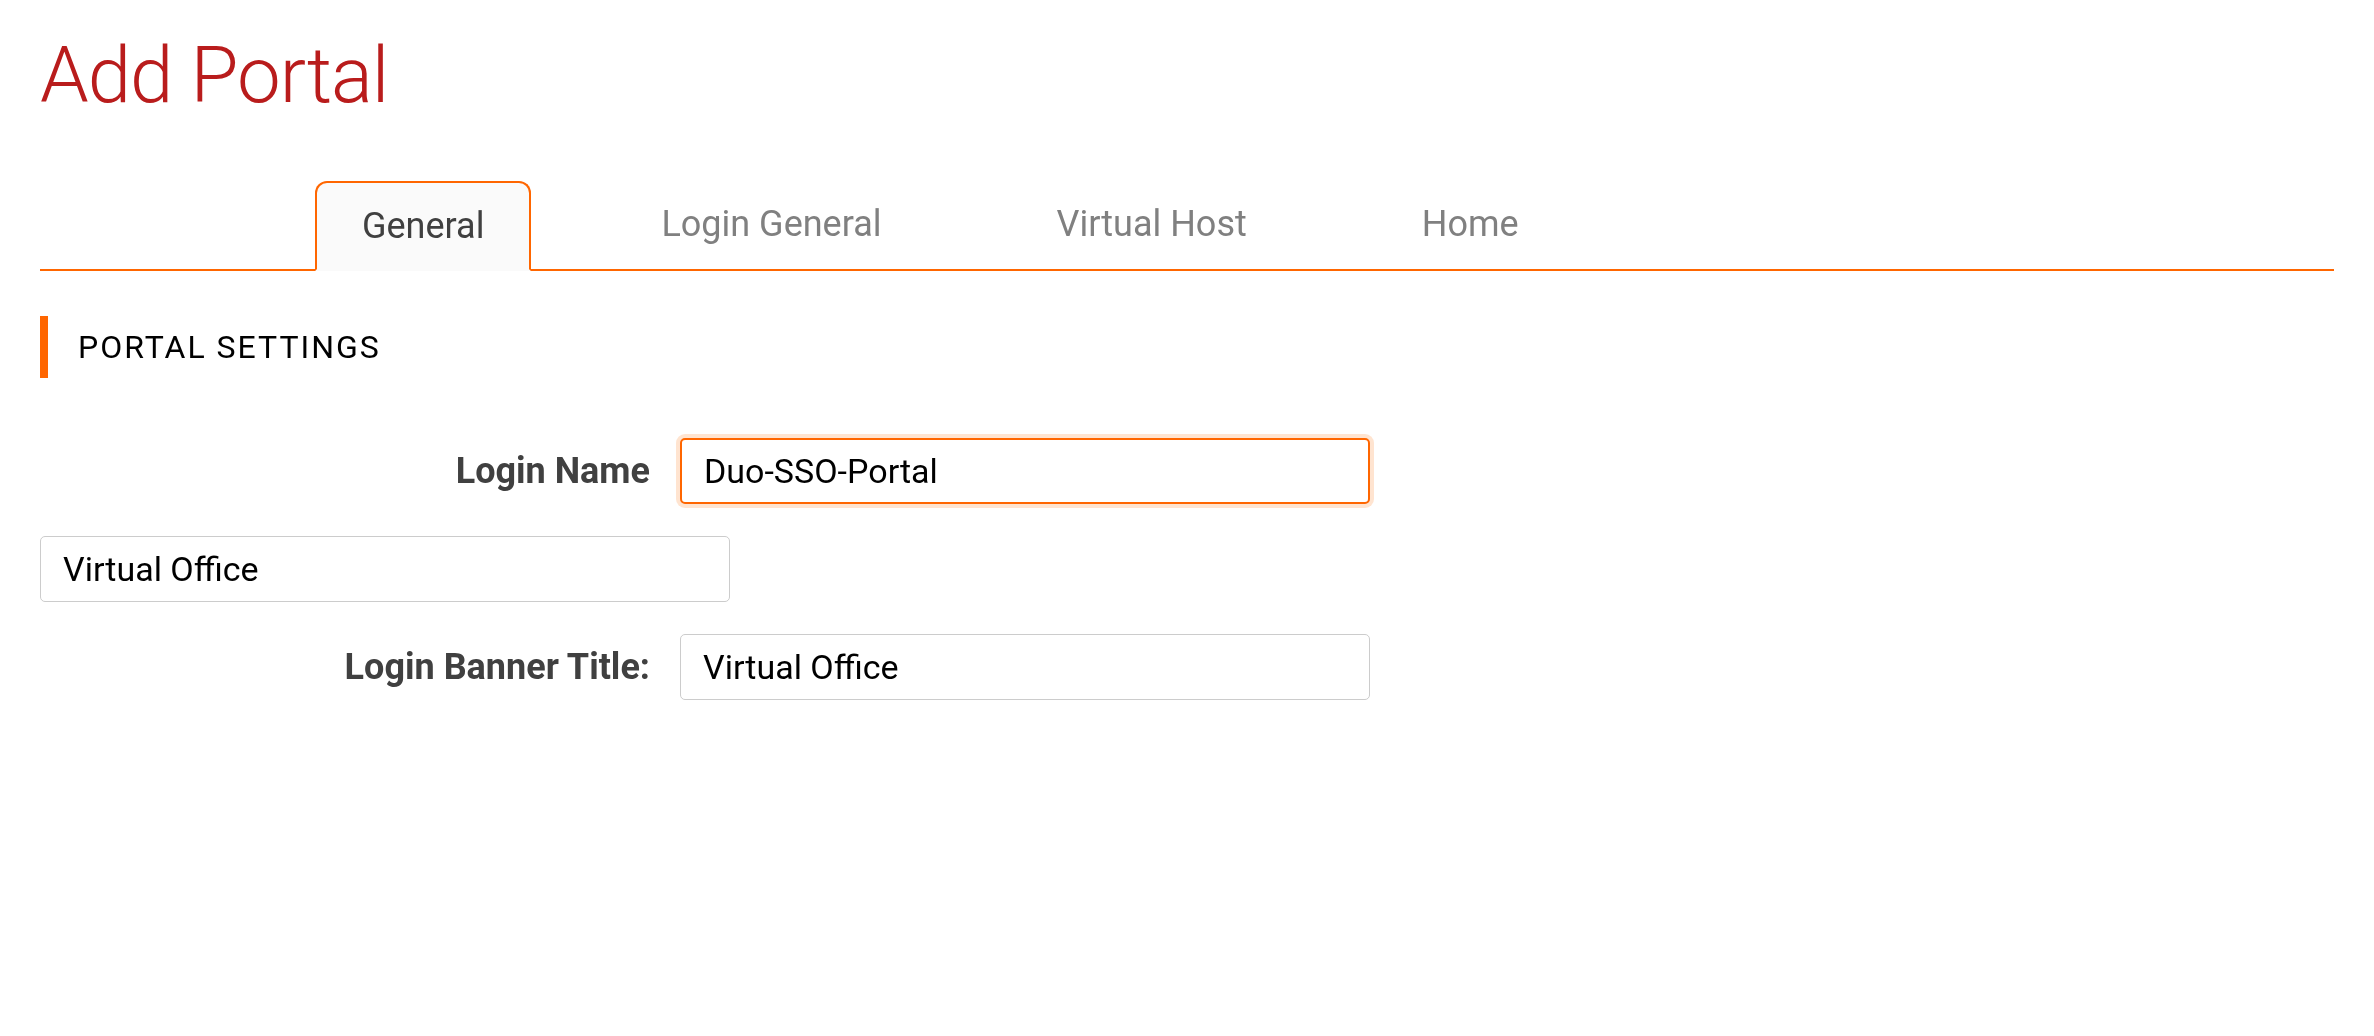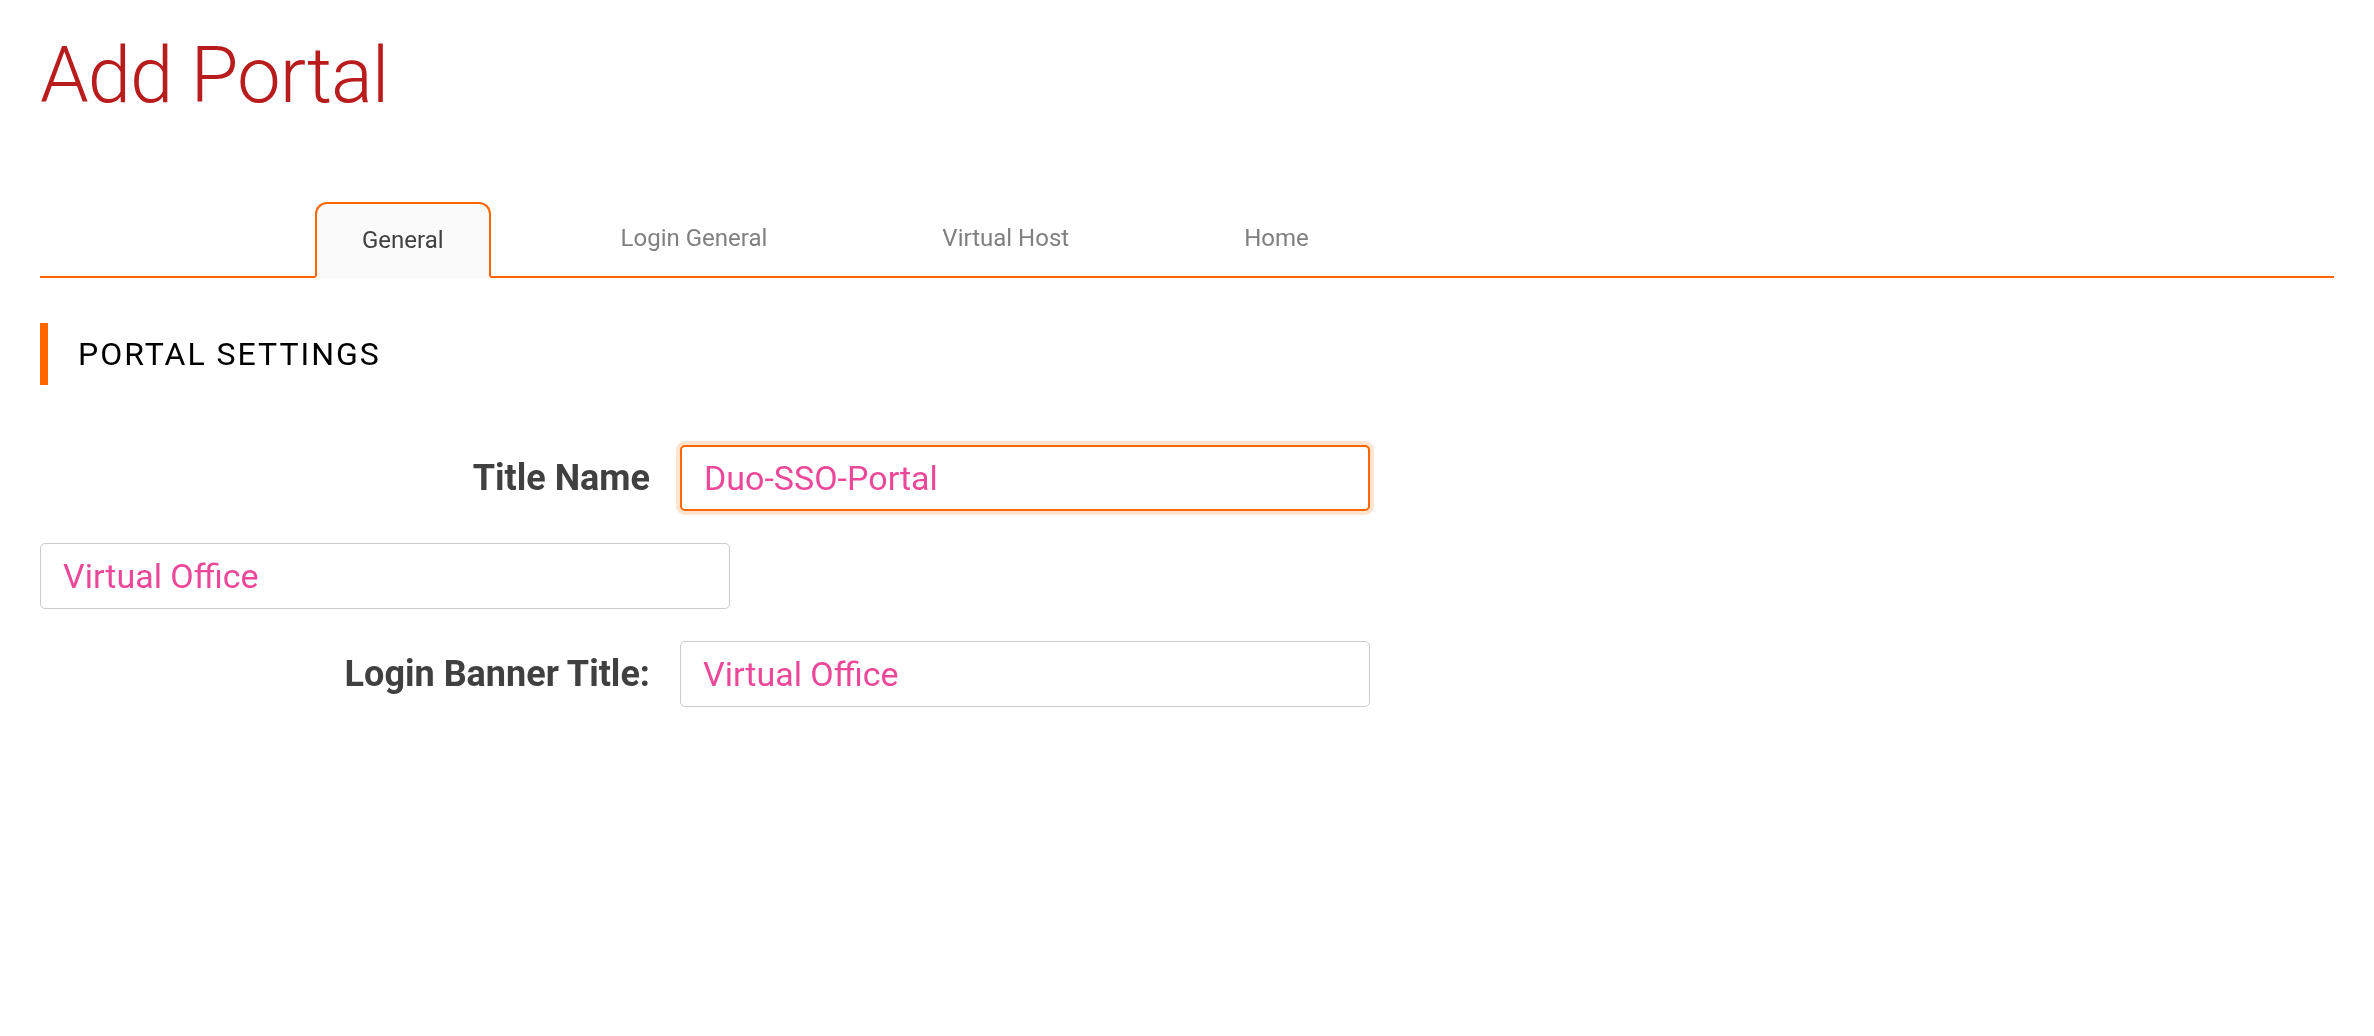--- a/index.html
+++ b/index.html
@@ -21,26 +21,25 @@
       letter-spacing: -1px;
     }
     .tabs-container {
       display: flex;
       border-bottom: 2px solid #ff6600;
       margin-bottom: 45px;
       padding-left: 275px;
     }
     .tab {
       padding: 22px 45px;
-      font-size: 24px;
+      font-size: 36px;
       color: #808080;
       cursor: pointer;
       margin-right: 85px;
       position: relative;
-      margin-top: 21px;
     }
     .tab.active {
       color: #404040;
       background: #fafafa;
       border: 2px solid #ff6600;
       border-bottom: 2px solid #fafafa;
       border-radius: 12px 12px 0 0;
       margin-bottom: -2px;
     }
     .section-header {
@@ -71,21 +70,21 @@
       font-size: 36px;
       font-weight: 700;
       color: #404040;
       padding-right: 30px;
     }
     .form-input {
       width: 690px;
       height: 66px;
       padding: 20px 22px;
       font-size: 34px;
-      color: #ec4899;
+      color: #000000;
       border: 1px solid #cccccc;
       border-radius: 5px;
       font-family: inherit;
     }
     .form-input.focused {
       border: 2px solid #ff6600;
       outline: none;
       box-shadow: 0 0 0 4px rgba(255, 165, 100, 0.3);
     }
   </style>
@@ -100,21 +99,21 @@
   <div class="tab">Virtual Host</div>
   <div class="tab">Home</div>
 </div>
 
 <div class="section-header">
   <div class="section-marker"></div>
   <div class="section-title">PORTAL SETTINGS</div>
 </div>
 
 <div class="form-row">
-  <label class="form-label">Title Name</label>
+  <label class="form-label">Login Name</label>
   <input type="text" class="form-input focused" value="Duo-SSO-Portal" style="">
 </div>
 
 <div class="form-row">
   <input type="text" class="form-input" value="Virtual Office" style="">
 </div>
 
 <div class="form-row">
   <label class="form-label">Login Banner Title:</label>
   <input type="text" class="form-input" value="Virtual Office" style="">

